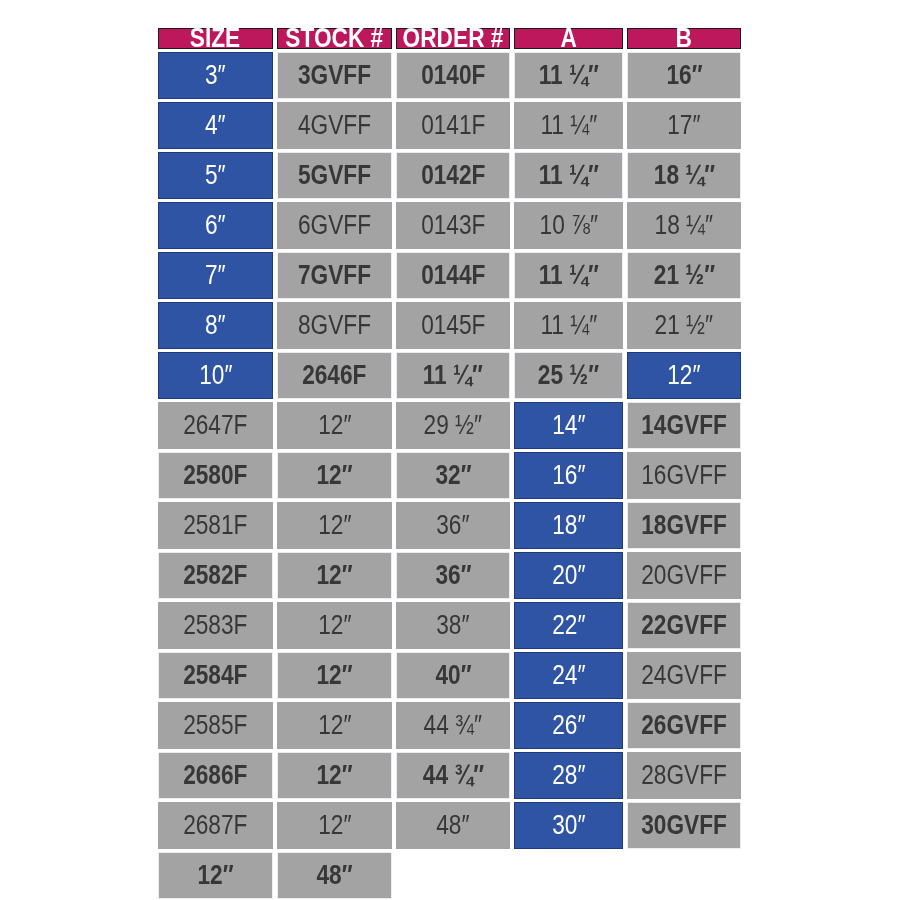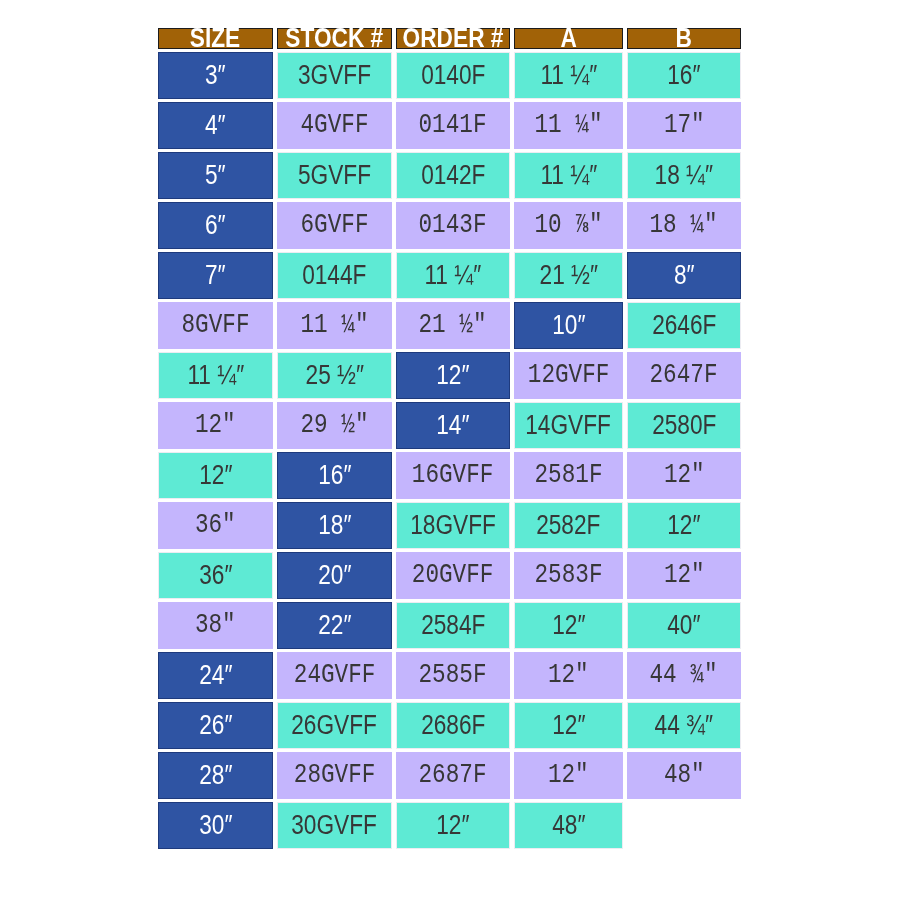--- a/index.html
+++ b/index.html
@@ -34,41 +34,41 @@
     font-size: 27px;
     line-height: 1;
     white-space: nowrap;
   }
   .cell .txt {
     display: inline-block;
     transform: scaleX(0.84);
     transform-origin: center center;
   }
   .cell.header {
-    background: #a16207;
+    background: #be185d;
     color: #ffffff;
     font-weight: bold;
     border: 1px solid #1c1c1c;
     margin-top: 26px;
   }
   .cell.size {
     background: #2f54a3;
     color: #ffffff;
     border: 1px solid #1e3a7d;
   }
   .cell.data {
     color: #373737;
   }
   .cell.data.plain {
-    background: #5eead4;
+    background: #a3a3a3;
     box-shadow: inset 0 0 0 1px #ececf2;
+    font-weight: bold;
   }
   .cell.data.alt {
-    background: #c4b5fd;
-    font-family: Liberation Mono, monospace;
+    background: #a3a3a3;
   }
 </style>
 </head>
 <body>
 
 <div class="stage">
   <div class="spec-table">
       <div class="cell header">
         <span class="txt">SIZE</span>
       </div>
@@ -141,35 +141,41 @@
       <div class="cell data alt">
         <span class="txt">10 ⅞″</span>
       </div>
       <div class="cell data alt">
         <span class="txt">18 ¼″</span>
       </div>
       <div class="cell size">
         <span class="txt">7″</span>
       </div>
       <div class="cell data plain">
+        <span class="txt">7GVFF</span>
+      </div>
+      <div class="cell data plain">
         <span class="txt">0144F</span>
       </div>
       <div class="cell data plain">
         <span class="txt">11 ¼″</span>
       </div>
       <div class="cell data plain">
         <span class="txt">21 ½″</span>
       </div>
       <div class="cell size">
         <span class="txt">8″</span>
       </div>
       <div class="cell data alt">
         <span class="txt">8GVFF</span>
       </div>
       <div class="cell data alt">
+        <span class="txt">0145F</span>
+      </div>
+      <div class="cell data alt">
         <span class="txt">11 ¼″</span>
       </div>
       <div class="cell data alt">
         <span class="txt">21 ½″</span>
       </div>
       <div class="cell size">
         <span class="txt">10″</span>
       </div>
       <div class="cell data plain">
         <span class="txt">2646F</span>
@@ -177,43 +183,43 @@
       <div class="cell data plain">
         <span class="txt">11 ¼″</span>
       </div>
       <div class="cell data plain">
         <span class="txt">25 ½″</span>
       </div>
       <div class="cell size">
         <span class="txt">12″</span>
       </div>
       <div class="cell data alt">
-        <span class="txt">12GVFF</span>
-      </div>
-      <div class="cell data alt">
         <span class="txt">2647F</span>
       </div>
       <div class="cell data alt">
         <span class="txt">12″</span>
       </div>
       <div class="cell data alt">
         <span class="txt">29 ½″</span>
       </div>
       <div class="cell size">
         <span class="txt">14″</span>
       </div>
       <div class="cell data plain">
         <span class="txt">14GVFF</span>
       </div>
       <div class="cell data plain">
         <span class="txt">2580F</span>
       </div>
       <div class="cell data plain">
         <span class="txt">12″</span>
       </div>
+      <div class="cell data plain">
+        <span class="txt">32″</span>
+      </div>
       <div class="cell size">
         <span class="txt">16″</span>
       </div>
       <div class="cell data alt">
         <span class="txt">16GVFF</span>
       </div>
       <div class="cell data alt">
         <span class="txt">2581F</span>
       </div>
       <div class="cell data alt">
@@ -247,20 +253,23 @@
         <span class="txt">2583F</span>
       </div>
       <div class="cell data alt">
         <span class="txt">12″</span>
       </div>
       <div class="cell data alt">
         <span class="txt">38″</span>
       </div>
       <div class="cell size">
         <span class="txt">22″</span>
+      </div>
+      <div class="cell data plain">
+        <span class="txt">22GVFF</span>
       </div>
       <div class="cell data plain">
         <span class="txt">2584F</span>
       </div>
       <div class="cell data plain">
         <span class="txt">12″</span>
       </div>
       <div class="cell data plain">
         <span class="txt">40″</span>
       </div>

